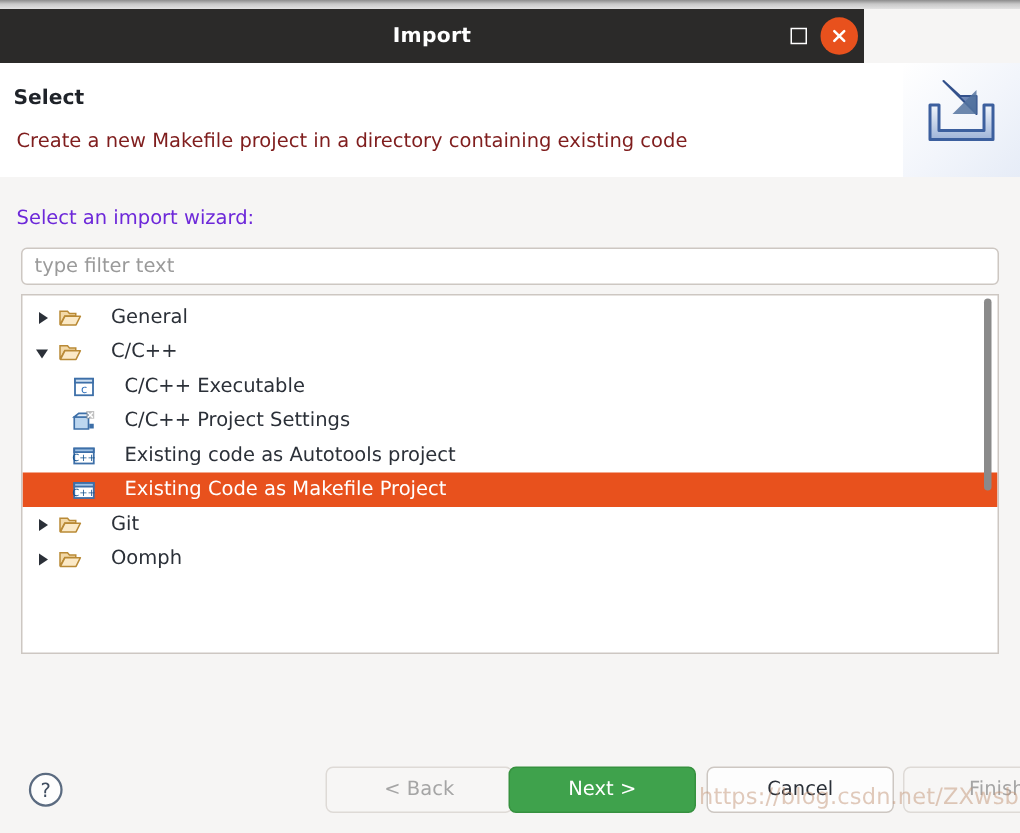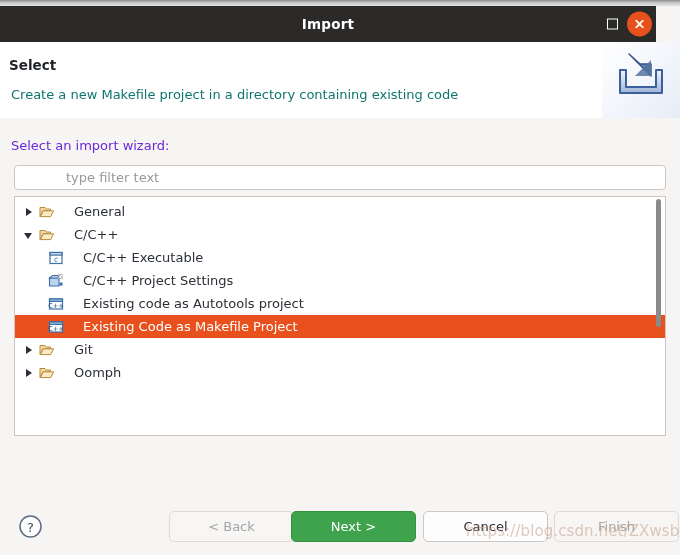--- a/index.html
+++ b/index.html
@@ -25,21 +25,21 @@
   
   .titlebar-top-edge {
     position: absolute;
     top: 0; left: 0;
     width: 680px; height: 6px;
     background: linear-gradient(to bottom, #8c8c8c 0%, #c8c8c8 45%, #e2e2e2 100%);
   }
   .titlebar {
     position: absolute;
     top: 6px; left: 0;
-    width: 656px;
+    width: 576px;
     height: 36px;
     background: #2b2a29;
     display: flex;
     align-items: center;
     justify-content: center;
   }
   .titlebar-title {
     color: #ffffff;
     font-size: 13.5px;
     font-weight: bold;
@@ -86,21 +86,21 @@
     top: 15px;
     font-size: 13.5px;
     font-weight: bold;
     color: #1f2329;
   }
   .header-desc {
     position: absolute;
     left: 11px;
     top: 45px;
     font-size: 13px;
-    color: #0f766e;
+    color: #7f1d1d;
   }
   .header-icon {
     position: absolute;
     right: 0px;
     top: 0px;
     width: 78px;
     height: 76px;
     background: linear-gradient(135deg, #ffffff 0%, #f2f5fb 55%, #e6ecf7 100%);
   }
   .header-icon svg { position: absolute; left: 8px; top: 6px; }
@@ -124,21 +124,20 @@
   .filter-box {
     position: absolute;
     left: 14px;
     top: 47px;
     width: 652px;
     height: 25px;
     box-sizing: border-box;
     background: #ffffff;
     border: 1px solid #cdc7c2;
     border-radius: 4px;
-    padding-left: 43px;
   }
   .filter-box input {
     width: 100%;
     height: 100%;
     box-sizing: border-box;
     border: 0;
     outline: 0;
     background: transparent;
     padding: 0 8px;
     font-family: inherit;
@@ -254,20 +253,21 @@
     box-sizing: border-box;
     border-radius: 5px;
     font-family: inherit;
     font-size: 13px;
     display: flex;
     align-items: center;
     justify-content: center;
     border: 1px solid #cdc7c2;
     background: #fdfdfd;
     color: #2b3038;
+    margin-left: 48px;
   }
   .btn.disabled {
     color: #a5a5a5;
     background: #f7f6f5;
     border-color: #dedad6;
   }
   .btn.primary {
     background: #3fa24c;
     border-color: #36913f;
     color: #ffffff;

